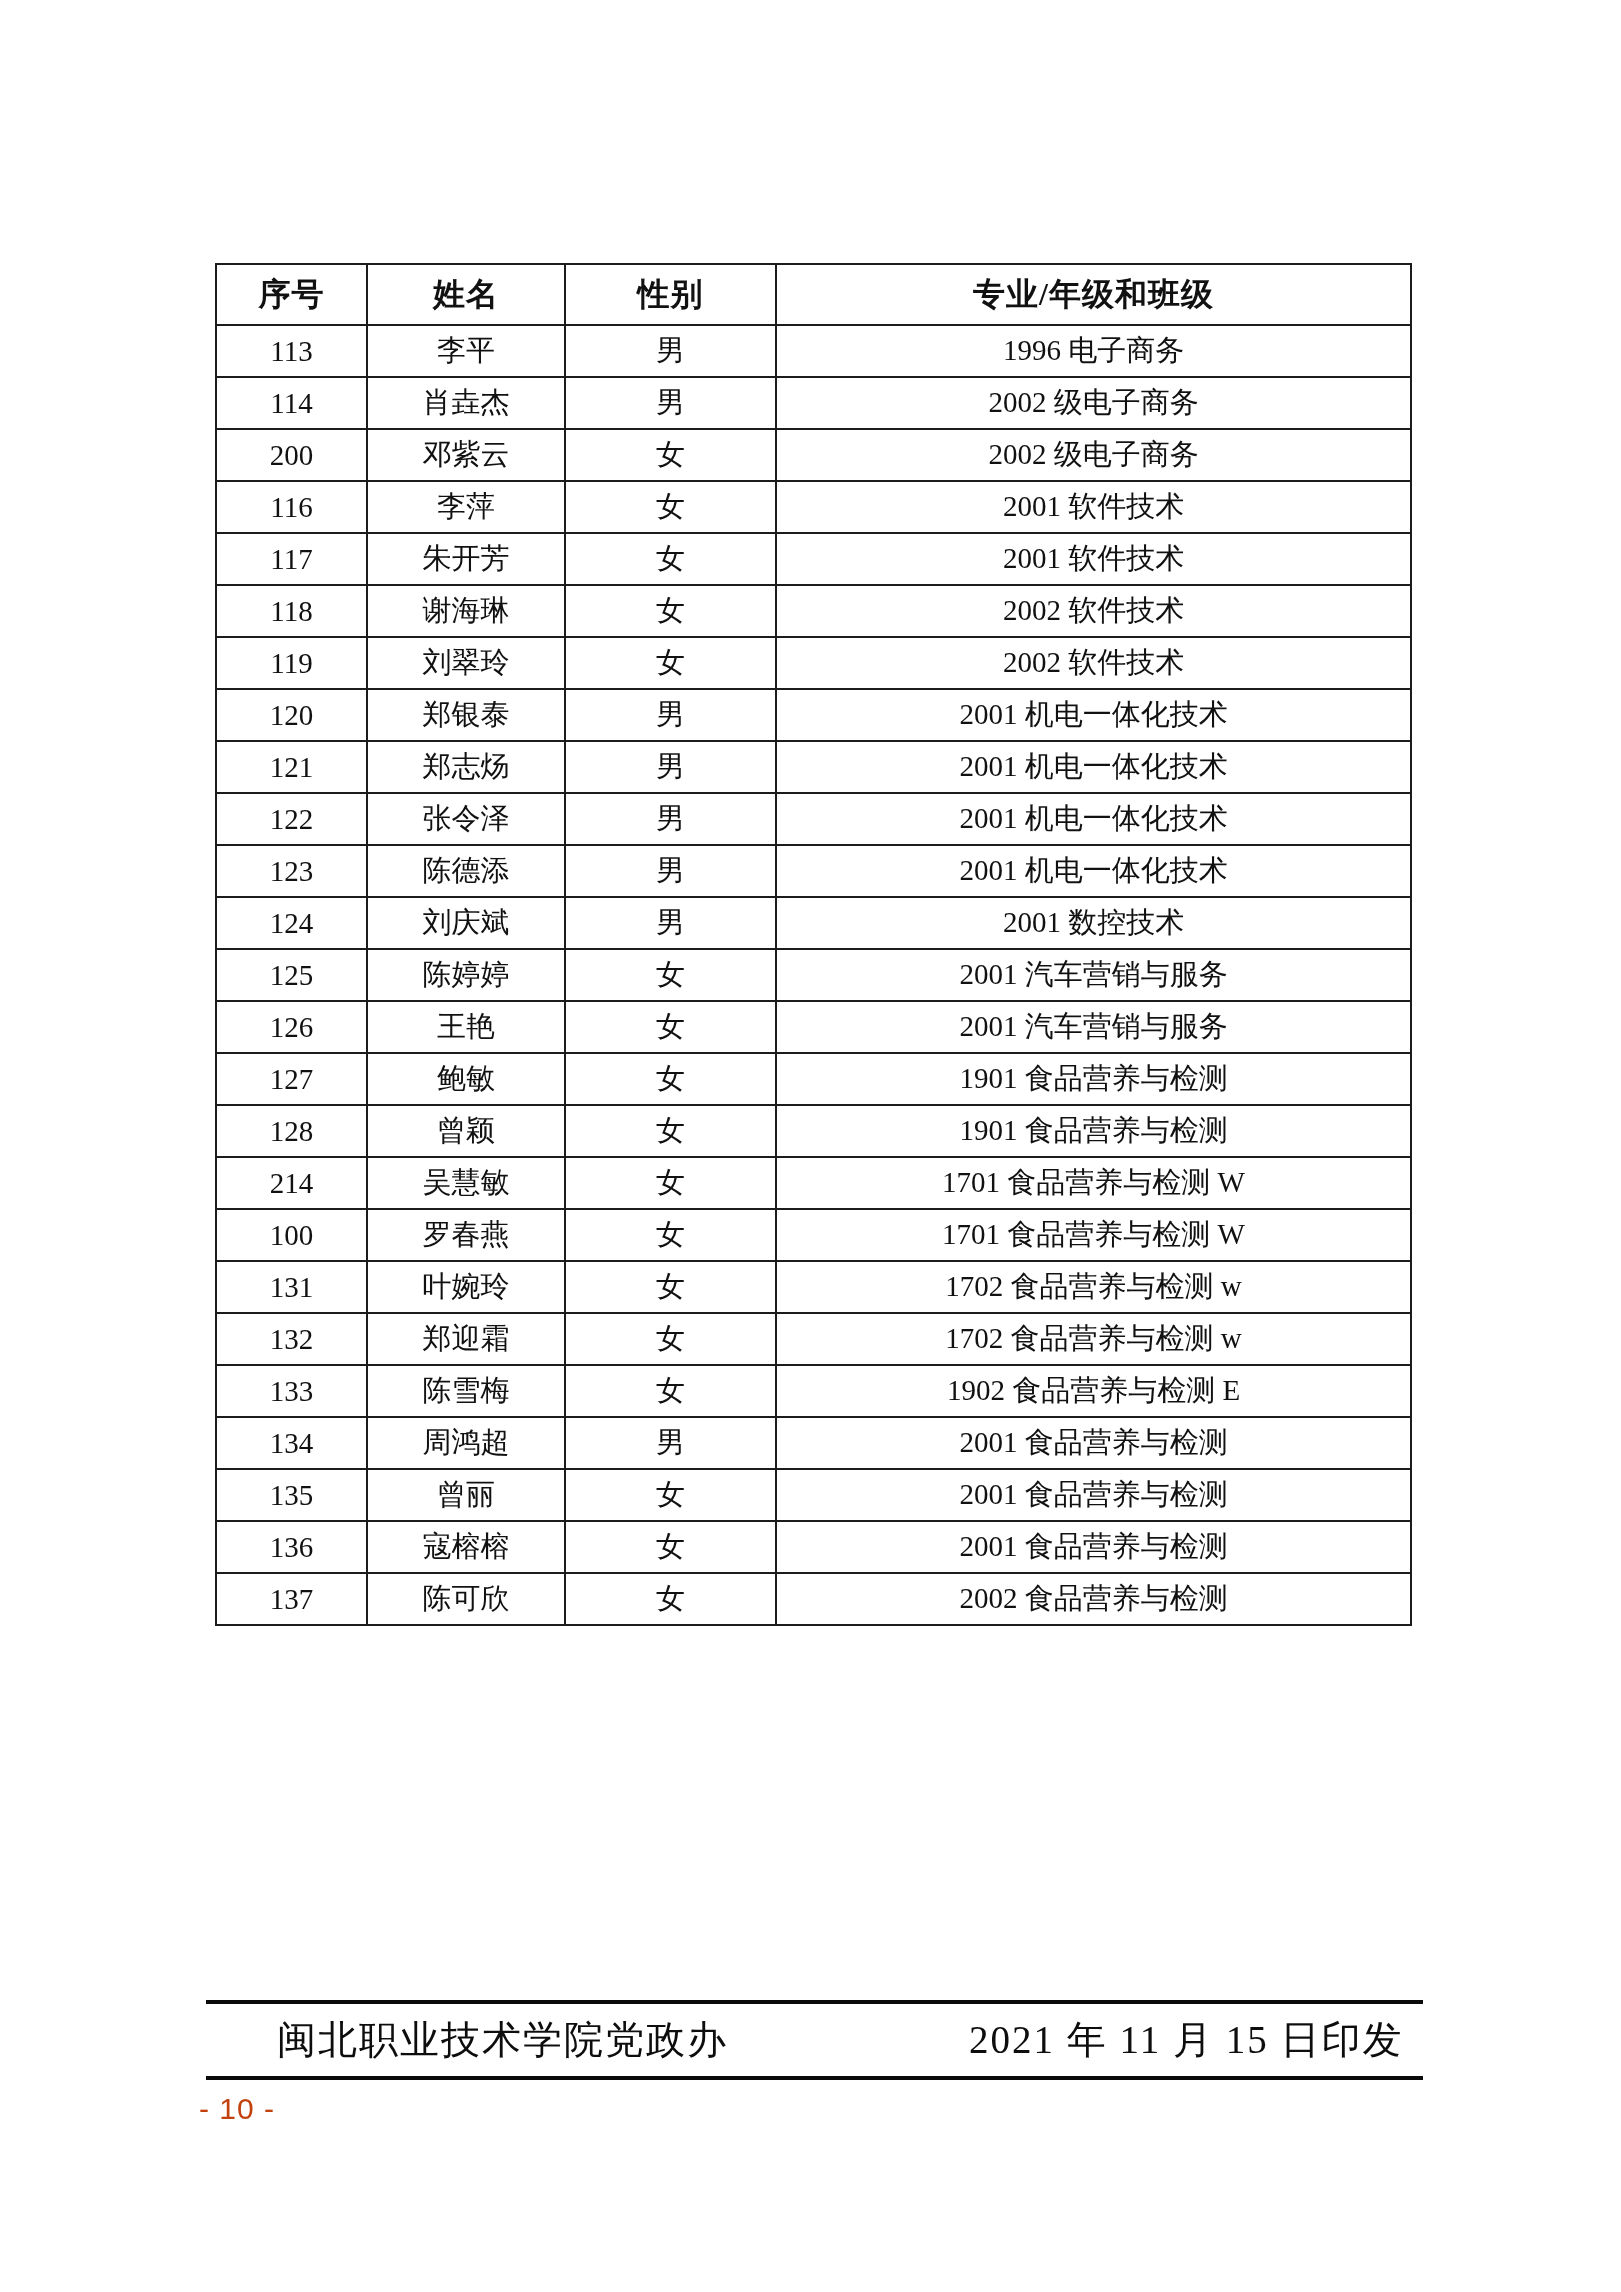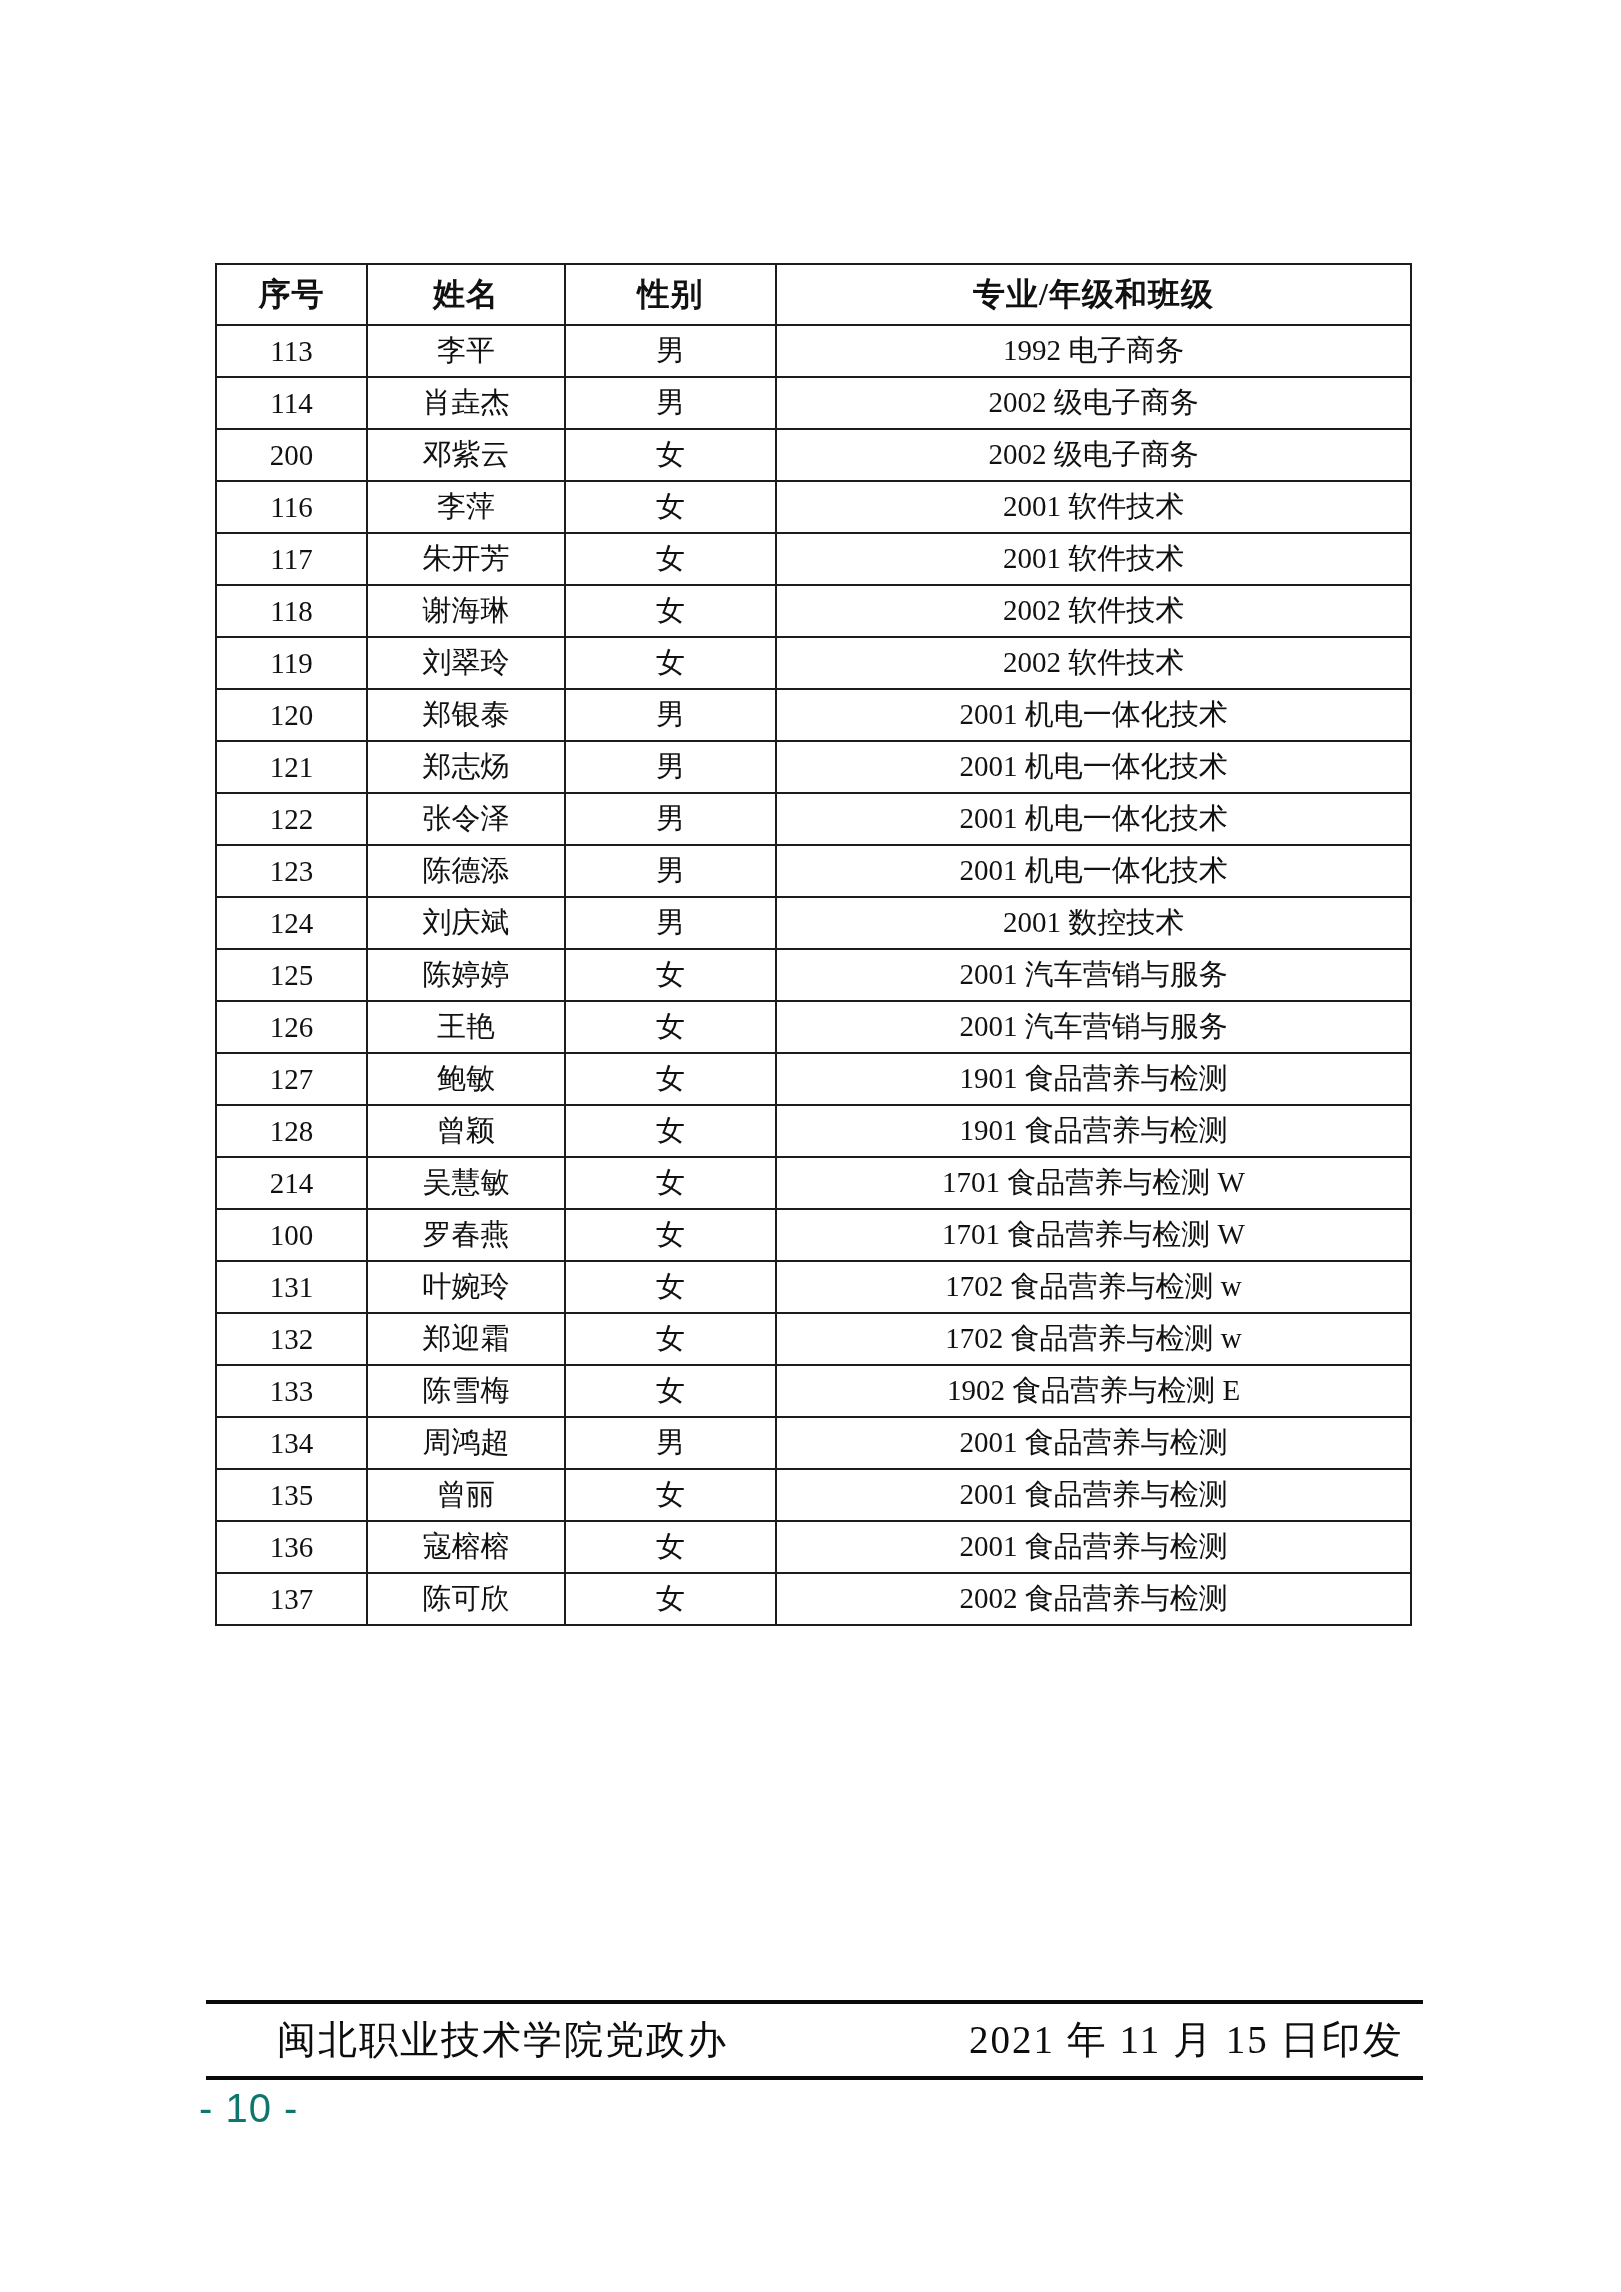--- a/index.html
+++ b/index.html
@@ -80,23 +80,23 @@
     letter-spacing: 2px;
     color: #0d0d0d;
     gap: 40px;
   }
 
   .page-number {
     position: absolute;
     left: 199px;
     top: 2090px;
     font-family: "Liberation Sans", "DejaVu Sans", sans-serif;
-    font-size: 40px;
+    font-size: 30px;
     line-height: 37px;
-    color: #0f766e;
+    color: #c2410c;
     letter-spacing: 1px;
   }
 </style>
 </head>
 <body>
 
 <div class="page">
 
   <table class="roster">
     <colgroup>
@@ -111,21 +111,21 @@
         <th>姓名</th>
         <th>性别</th>
         <th>专业/年级和班级</th>
       </tr>
     </thead>
     <tbody>
         <tr>
           <td>113</td>
           <td>李平</td>
           <td>男</td>
-          <td>1992 电子商务</td>
+          <td>1996 电子商务</td>
         </tr>
         <tr>
           <td>114</td>
           <td>肖垚杰</td>
           <td>男</td>
           <td>2002 级电子商务</td>
         </tr>
         <tr>
           <td>200</td>
           <td>邓紫云</td>

